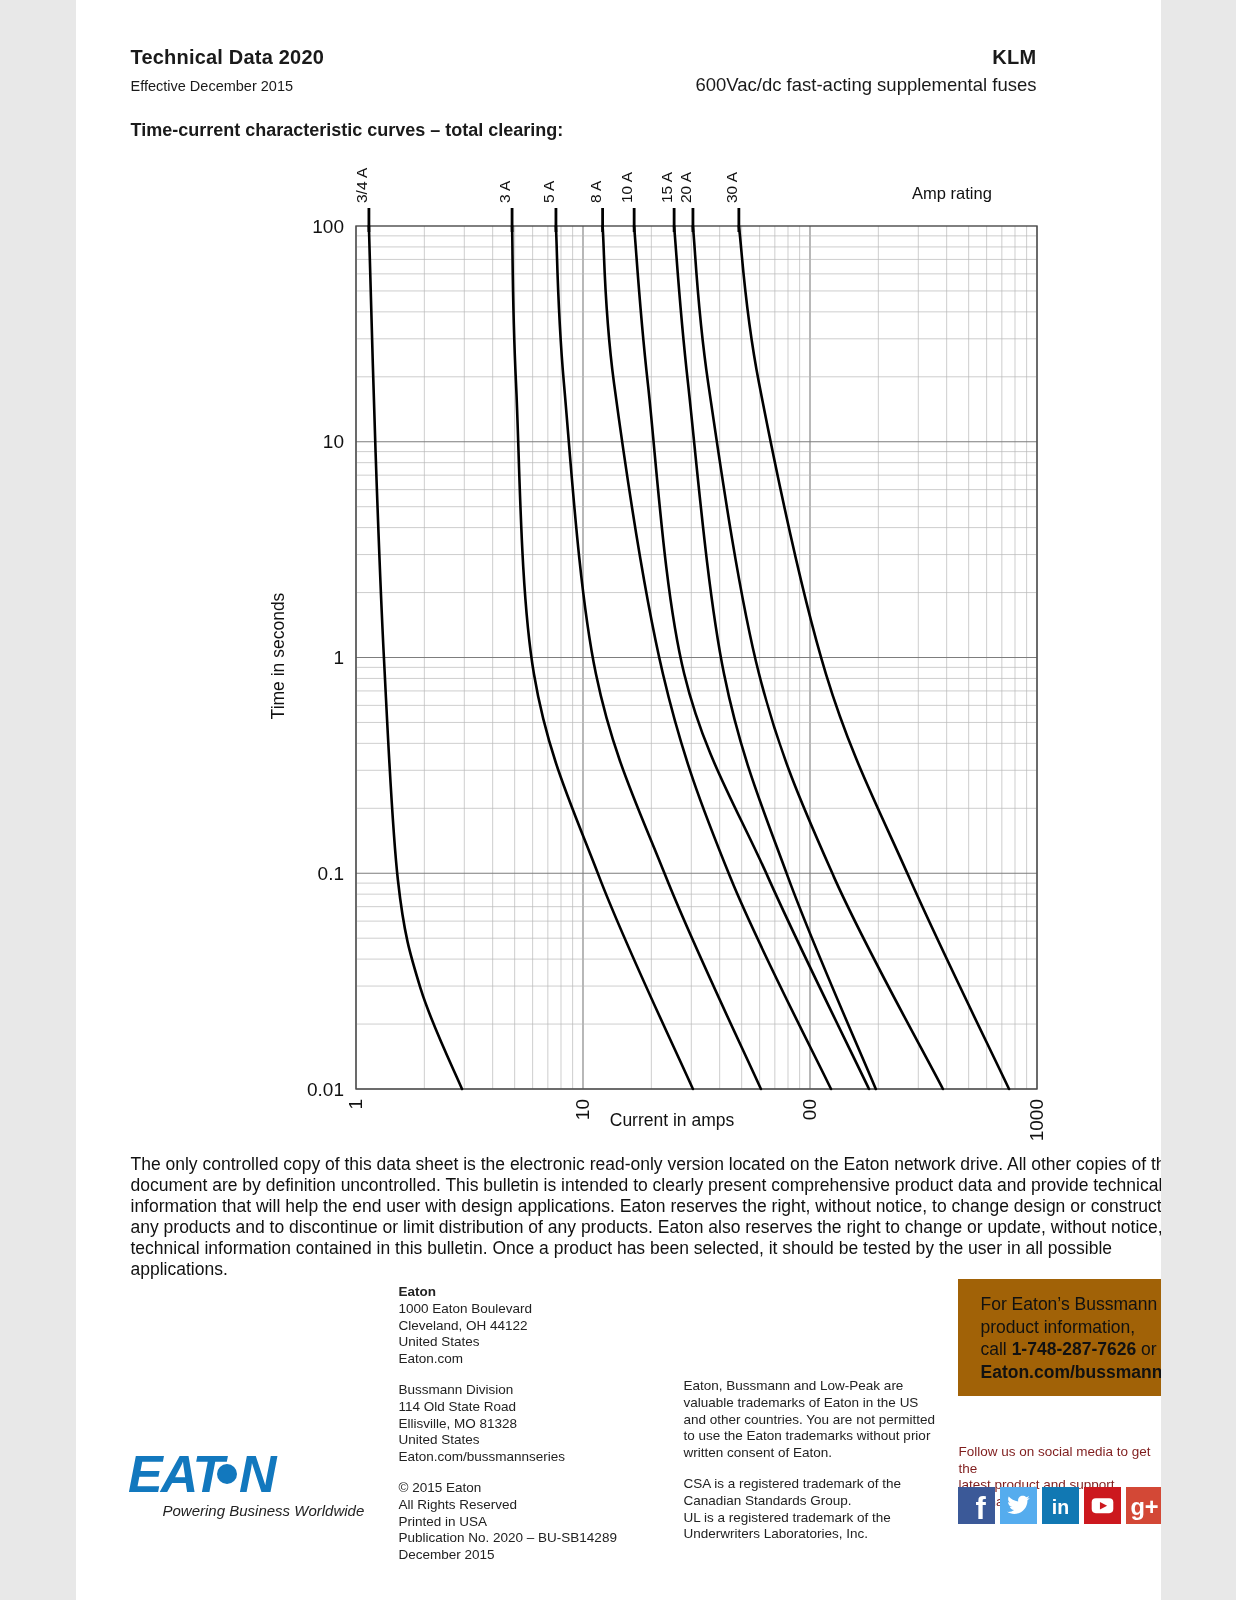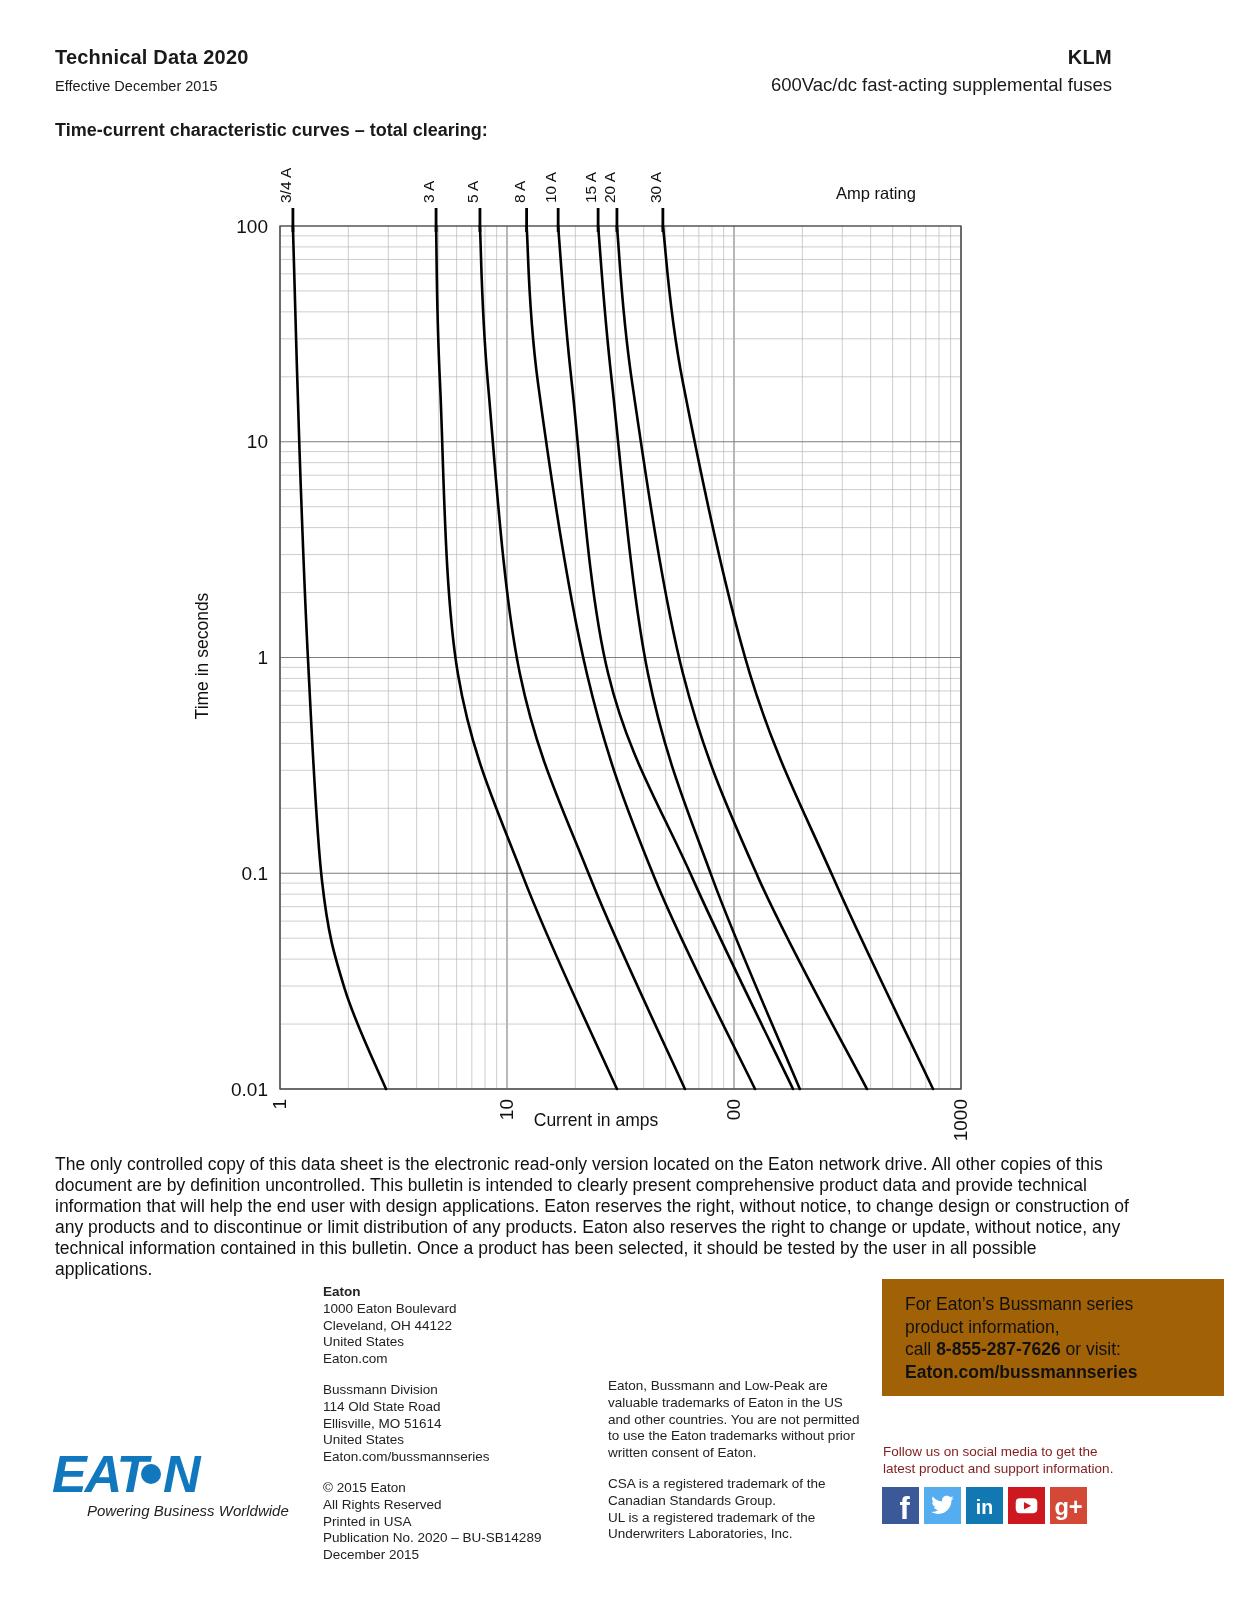--- a/index.html
+++ b/index.html
@@ -1,16 +1,16 @@
 <!DOCTYPE html>
 <html><head>
 <meta charset="utf-8">
 <style>
   html,body{margin:0;padding:0;background:#e8e8e8;}
-  .page{position:relative;width:1236px;height:1600px;background:#ffffff;margin:0 auto;
+  .page{position:relative;width:1085px;height:1600px;background:#ffffff;margin:0 auto;
         font-family:"Liberation Sans",sans-serif;color:#1a1a1a;overflow:hidden;}
   .abs{position:absolute;}
   
   .doc-title{left:55px;top:46px;font-size:20px;font-weight:bold;letter-spacing:0.2px;}
   .doc-eff{left:55px;top:78px;font-size:14.5px;}
   .prod{right:124px;top:46px;font-size:20px;text-align:right;font-weight:bold;letter-spacing:0.3px;margin-left:16px;}
   .prod-sub{right:124px;top:74px;font-size:18.5px;text-align:left;}
   .section-title{left:55px;top:120px;font-size:18px;font-weight:bold;}
   
   .chart-svg{left:0;top:0;width:1236px;height:1600px;}
@@ -161,21 +161,21 @@
     <div>
         <div>1000 Eaton Boulevard</div>
         <div>Cleveland, OH 44122</div>
         <div>United States</div>
         <div>Eaton.com</div>
       </div>
     <div class="gap"></div>
     <div>
         <div>Bussmann Division</div>
         <div>114 Old State Road</div>
-        <div>Ellisville, MO 51614</div>
+        <div>Ellisville, MO 81328</div>
         <div>United States</div>
         <div>Eaton.com/bussmannseries</div>
       </div>
     <div class="gap"></div>
     <div>
         <div>© 2015 Eaton</div>
         <div>All Rights Reserved</div>
         <div>Printed in USA</div>
         <div>Publication No. 2020 – BU-SB14289</div>
         <div>December 2015</div>
@@ -196,21 +196,21 @@
         <div>Canadian Standards Group.</div>
         <div>UL is a registered trademark of the</div>
         <div>Underwriters Laboratories, Inc.</div>
       </div>
   </div>
 
   <div class="abs promo">
     <div class="promo-inner">
       <div>For Eaton’s Bussmann series</div>
       <div>product information,</div>
-      <div><span>call </span><span class="b">8-855-287-7626</span><span> or visit:</span></div>
+      <div><span>call </span><span class="b">1-748-287-7626</span><span> or visit:</span></div>
       <div class="b">Eaton.com/bussmannseries</div>
     </div>
   </div>
 
   <div class="abs follow">
     <div>Follow us on social media to get the</div>
     <div>latest product and support information.</div>
   </div>
 
   <div class="abs icons">

